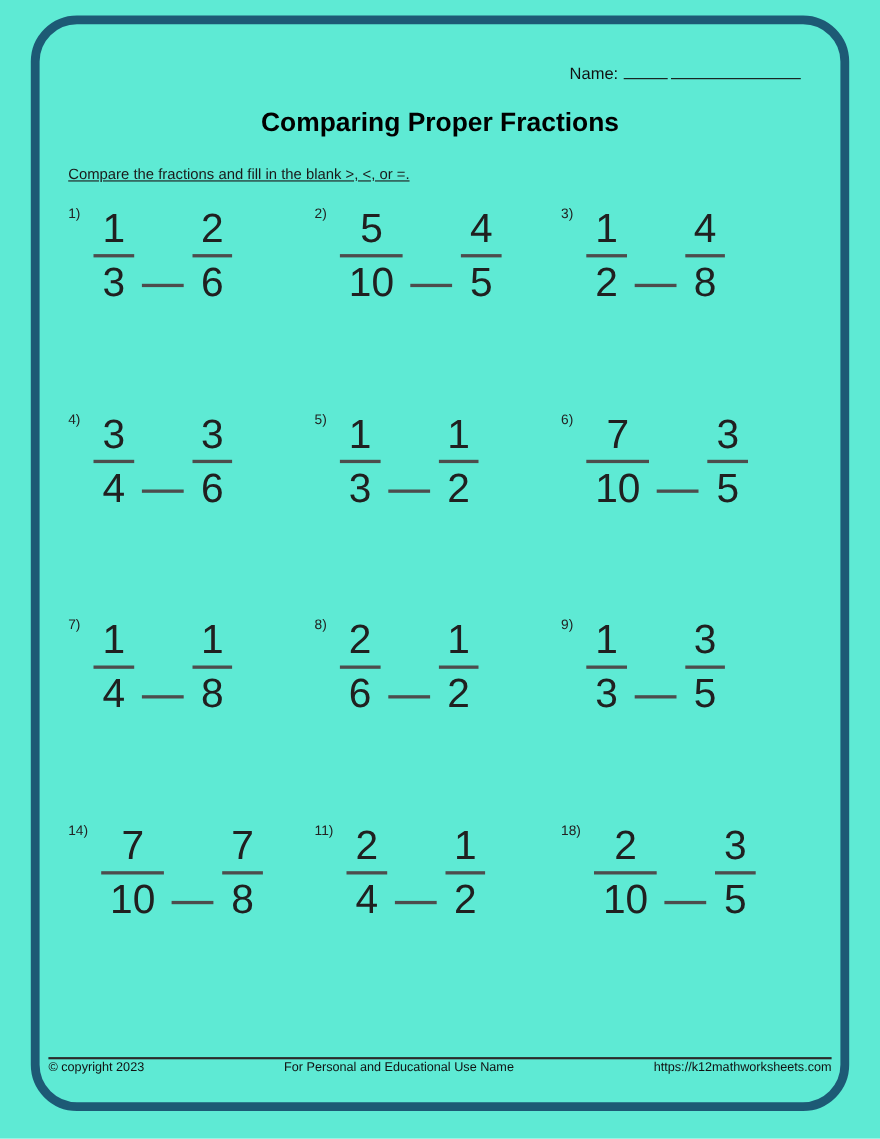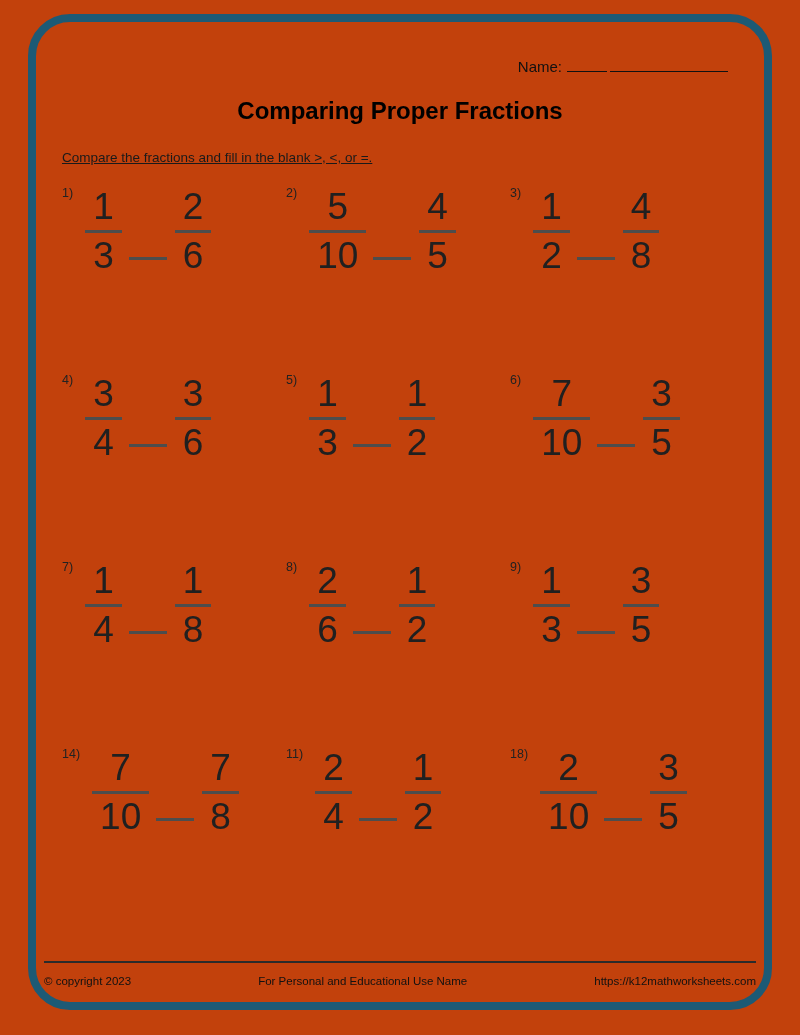--- a/index.html
+++ b/index.html
@@ -7,21 +7,21 @@
   body {
     width: 800px; height: 1035px;
     font-family: "Liberation Sans", sans-serif;
     color: #1a1a1a;
     position: relative;
     overflow: hidden;
   }
   .page {
     position: absolute; left: 0; top: 0;
     width: 800px; height: 1035px;
-    background: #c2410c;
+    background: #5eead4;
   }
   .frame {
     position: absolute; left: 28px; top: 14px;
     width: 744px; height: 996px;
     border: 8px solid #1d5a75;
     border-radius: 42px;
     pointer-events: none;
   }
   .content {
     position: absolute; left: 36px; top: 22px; width: 728px;
@@ -91,21 +91,21 @@
     border-bottom: 3px solid #4d4d4d;
     margin: 0 8px 16px 7px;
     height: 10px;
   }
   .footer {
     position: absolute;
     left: 44px;
     top: 961px;
     width: 712px;
     border-top: 2px solid #2b2b2b;
-    padding-top: 12px;
+    padding-top: 2px;
     display: flex;
     justify-content: space-between;
     align-items: baseline;
     font-size: 11.5px;
     color: #111;
   }
 </style>
 </head>
 <body>
 

